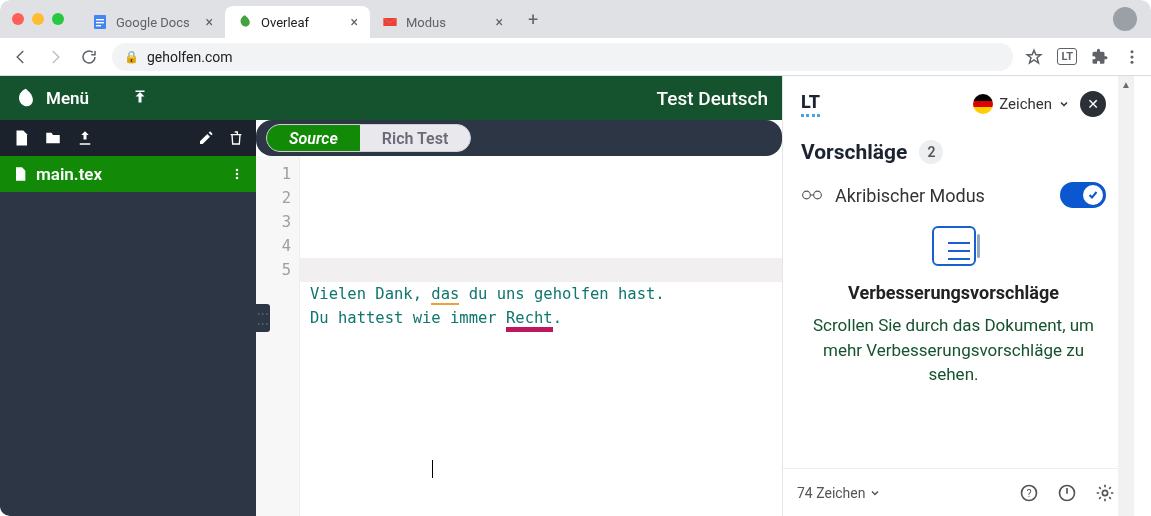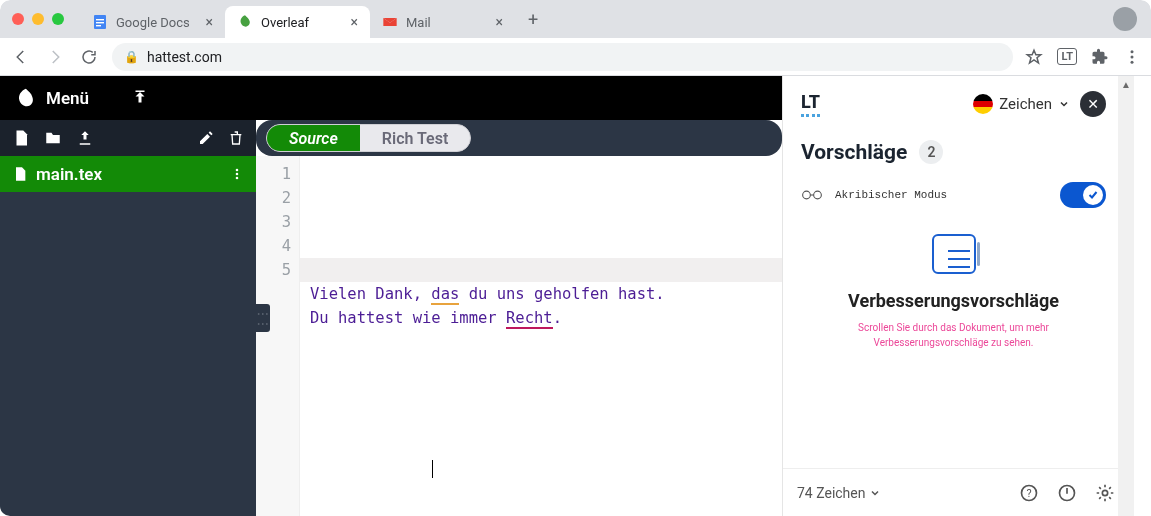--- a/index.html
+++ b/index.html
@@ -24,69 +24,69 @@
   .navbtn.disabled{color:#bdc1c6;}
   .omnibox { flex:1; height:28px; background:#f1f3f4; border-radius:14px; display:flex; align-items:center; padding:0 12px; gap:8px; color:#202124; font-size:14px;}
   .lock { color:#5f6368; font-size:12px;}
   .addr-icons { display:flex; gap:14px; align-items:center; color:#5f6368;}
   .ext-lt { font-weight:bold; font-size:11px; border:1px solid #5f6368; padding:1px 3px; border-radius:3px; }
 
   .app { display:flex; height: calc(516px - 76px); }
 
   
   .ov-col { display:flex; flex-direction:column; flex:0 0 782px; }
-  .ov-top { height:44px; background:#000000; display:flex; align-items:center; color:#fff; }
+  .ov-top { height:44px; background:#14532d; display:flex; align-items:center; color:#fff; }
   .ov-logo { display:flex; align-items:center; gap:10px; padding:0 14px; font-weight:600; font-size:17px;}
   .ov-leaf { width:22px; height:22px; }
   .ov-upload-top { margin-left:28px; color:#fff; }
   .ov-title { margin-left:auto; padding-right:14px; font-size:19px; font-weight:500;}
   
   .ov-body { display:flex; flex:1; min-height:0;}
   
   .sidebar { width:256px; background:#2c3645; display:flex; flex-direction:column;}
   .sb-tools { height:36px; background:#1b222c; display:flex; align-items:center; padding:0 12px; gap:14px; color:#fff;}
   .sb-tools .spacer { flex:1; }
   .file-item { height:36px; background:#138a07; color:#fff; display:flex; align-items:center; padding:0 12px; gap:8px; font-size:17px; font-weight:600;}
   .file-item .kebab{ margin-left:auto; }
 
   .editor-wrap{ flex:1; display:flex; flex-direction:column; background:#fff; position:relative;}
   .mode-bar { height:36px; background:#2c3645; display:flex; align-items:center; padding:0 10px;border-radius:16px;}
   .seg { display:flex; background:#e9e9ed; border-radius:18px; overflow:hidden; height:28px; border:1px solid #cfcfd4;}
   .seg .opt { padding:0 22px; display:flex; align-items:center; font-size:16px; color:#6a6a78; font-weight:600;}
   .seg .opt.active { background:#138a07; color:#fff; font-style:italic; }
   .editor { flex:1; display:flex; font-family: ui-monospace, Menlo, monospace; font-size:15.5px; position:relative;}
   .gutter { width:44px; background:#f7f7f7; color:#9aa0a6; text-align:right; padding:6px 8px 0 0; line-height:24px; border-right:1px solid #eee;}
-  .code { flex:1; padding:6px 0 0 10px; line-height:24px; white-space:pre; color:#4c1d95; position:relative;}
+  .code { flex:1; padding:6px 0 0 10px; line-height:24px; white-space:pre; color:#0f766e; position:relative;}
   .hl-line { position:absolute; left:0; right:0; height:24px; background:#f1efef; top:102px; z-index:0;}
   .code-text{ position:relative; z-index:1;}
   .err1 { border-bottom:2px solid #e8a33d; }
-  .err2 { border-bottom:2px solid #be185d; }
+  .err2 { border-bottom:5px solid #be185d; }
   .cursor { display:inline-block; width:1px; height:18px; background:#000; vertical-align:middle; position:relative; top:102px; left:10px; z-index:2;}
   .drag-dots { position:absolute; left:0; top:50%; transform:translateY(-50%); color:#7a828e; font-size:12px; letter-spacing:-2px; writing-mode:vertical-rl; cursor:ew-resize; z-index:3; padding:4px 0; background:#2c3645; border-radius:0 3px 3px 0;}
   
   
   .lt-panel { flex:0 0 352px; background:#fff; border-left:1px solid #e5e5e5; display:flex; flex-direction:column; position:relative;}
   .lt-scroll { position:absolute; right:0; top:0; bottom:0; width:16px; background:#f1f1f1; display:flex; flex-direction:column; align-items:center;}
   .lt-scroll .arr{ height:16px; color:#6b6b6b; font-size:10px; display:flex;align-items:center;justify-content:center; width:100%;}
   .lt-inner { flex:1; padding:0 28px 0 18px; overflow:hidden; display:flex; flex-direction:column;}
   .lt-head { display:flex; align-items:center; height:56px; gap:10px;}
   .lt-logo { font-weight:800; font-size:18px; color:#1b2430; border-bottom:3px solid #4aa3df; border-bottom-style:dotted; padding-bottom:2px;}
   .lt-lang { margin-left:auto; display:flex; align-items:center; gap:6px; font-size:15px; color:#333;}
   .flag { width:20px;height:20px;border-radius:50%; background:linear-gradient(to bottom,#000 33%, #dd0000 33% 66%, #ffce00 66%);}
   .lt-close { width:26px;height:26px;border-radius:50%;background:#2b2f36;color:#fff;display:flex;align-items:center;justify-content:center; font-size:14px;}
   .lt-section-title { display:flex; align-items:center; gap:12px; font-size:21px; font-weight:700; color:#1b2430; margin:8px 0 18px;}
   .badge-count { min-width:24px;height:24px;border-radius:12px;background:#eceef0;color:#555;display:flex;align-items:center;justify-content:center;font-size:14px;font-weight:600;}
-  .mode-row { display:flex; align-items:center; gap:12px; font-size:11px; color:#333; margin-bottom:26px;font-family:Liberation Mono, monospace;}
+  .mode-row { display:flex; align-items:center; gap:12px; font-size:18px; color:#333; margin-bottom:18px;}
   .toggle { margin-left:auto; width:46px;height:26px;background:#0b57d0;border-radius:13px;position:relative;}
   .toggle .knob{position:absolute;right:3px;top:3px;width:20px;height:20px;border-radius:50%;background:#fff;display:flex;align-items:center;justify-content:center;color:#0b57d0;font-size:12px;}
   .sugg-block{ text-align:center; padding:0 4px;}
   .sugg-icon { width:44px;height:40px;border:2px solid #1a5fd0;border-radius:6px;margin:0 auto 16px; position:relative; background:repeating-linear-gradient(to bottom, #1a5fd0 0 2px, transparent 2px 8px); background-position:8px 8px; background-size:22px 24px; background-repeat:no-repeat; background-origin:content-box; padding:6px;}
   .sugg-icon::after{content:"";position:absolute;right:-6px;top:6px;bottom:6px;width:3px;background:#8fa7c8;border-radius:2px;}
   .sugg-title{ font-size:18px; font-weight:700; color:#222; margin-bottom:10px;}
-  .sugg-desc{ font-size:10px; color:#ec4899; line-height:1.45;}
+  .sugg-desc{ font-size:17px; color:#14532d; line-height:1.45;}
   .lt-footer{ height:48px; border-top:1px solid #eee; display:flex; align-items:center; padding:0 18px 0 14px; gap:14px;}
   .char-count{ font-size:14px; color:#555; display:flex; align-items:center; gap:4px;}
   .lt-footer .ficon{ margin-left:0; color:#555; width:22px;height:22px; display:flex;align-items:center;justify-content:center;}
   .lt-footer .right{ margin-left:auto; display:flex; gap:16px;}
   svg{display:block;}
 </style>
 </head>
 <body>
 
 <div class="tabbar">
@@ -117,21 +117,21 @@
     <span class="close">×</span>
   </div>
   <div class="tab">
     <span class="favicon">
       <svg width="16" height="16" viewBox="0 0 24 24">
           <path fill="#ea4335" d="M12 13L2 6v12h20V6z"></path>
           <path fill="#fff" d="M2 6l10 7 10-7H2z" opacity="0"></path>
           <path fill="#ea4335" d="M2 6h20l-10 7z"></path>
         </svg>
     </span>
-    <span>Mail</span>
+    <span>Modus</span>
     <span class="close">×</span>
   </div>
   <div class="newtab">+</div>
   <div class="tabbar-right">
     <div class="avatar-grey"></div>
   </div>
 </div>
 
 <div class="addrbar">
   <div class="navbtn">
@@ -144,21 +144,21 @@
         <path fill="none" stroke="#bdc1c6" stroke-width="2" d="M9 4l8 8-8 8"></path>
       </svg>
     </div>
   <div class="navbtn">
       <svg width="18" height="18" viewBox="0 0 24 24">
         <path fill="none" stroke="#5f6368" stroke-width="2" d="M20 12a8 8 0 1 1-3-6.2M20 4v5h-5"></path>
       </svg>
     </div>
   <div class="omnibox">
     <span class="lock">🔒</span>
-    <span>hattest.com</span>
+    <span>geholfen.com</span>
   </div>
   <div class="addr-icons">
     <span>
         <svg width="18" height="18" viewBox="0 0 24 24">
           <path fill="none" stroke="#5f6368" stroke-width="2" d="M12 3l2.5 6H21l-5 4 2 7-6-4-6 4 2-7-5-4h6.5z"></path>
         </svg>
       </span>
     <span class="ext-lt">LT</span>
     <span>
         <svg width="18" height="18" viewBox="0 0 24 24">
@@ -183,20 +183,21 @@
             <path fill="#fff" d="M13 2C8 4 4 9 6 15c1 3 4 6 8 6 5 0 8-5 6-10-1-4-4-6-7-9z"></path>
           </svg>
         <span>Menü</span>
       </div>
       <span class="ov-upload-top">
           <svg width="18" height="18" viewBox="0 0 24 24">
             <path fill="#fff" d="M12 4l6 6h-4v8h-4v-8H6z"></path>
             <rect x="6" y="2" width="12" height="2" fill="#fff"></rect>
           </svg>
         </span>
+      <div class="ov-title">Test Deutsch</div>
     </div>
     <div class="ov-body">
       <div class="sidebar">
         <div class="sb-tools">
           <span>
               <svg width="18" height="18" viewBox="0 0 24 24">
                 <path fill="#fff" d="M6 2h9l5 5v15H6z"></path>
               </svg>
             </span>
           <span>

